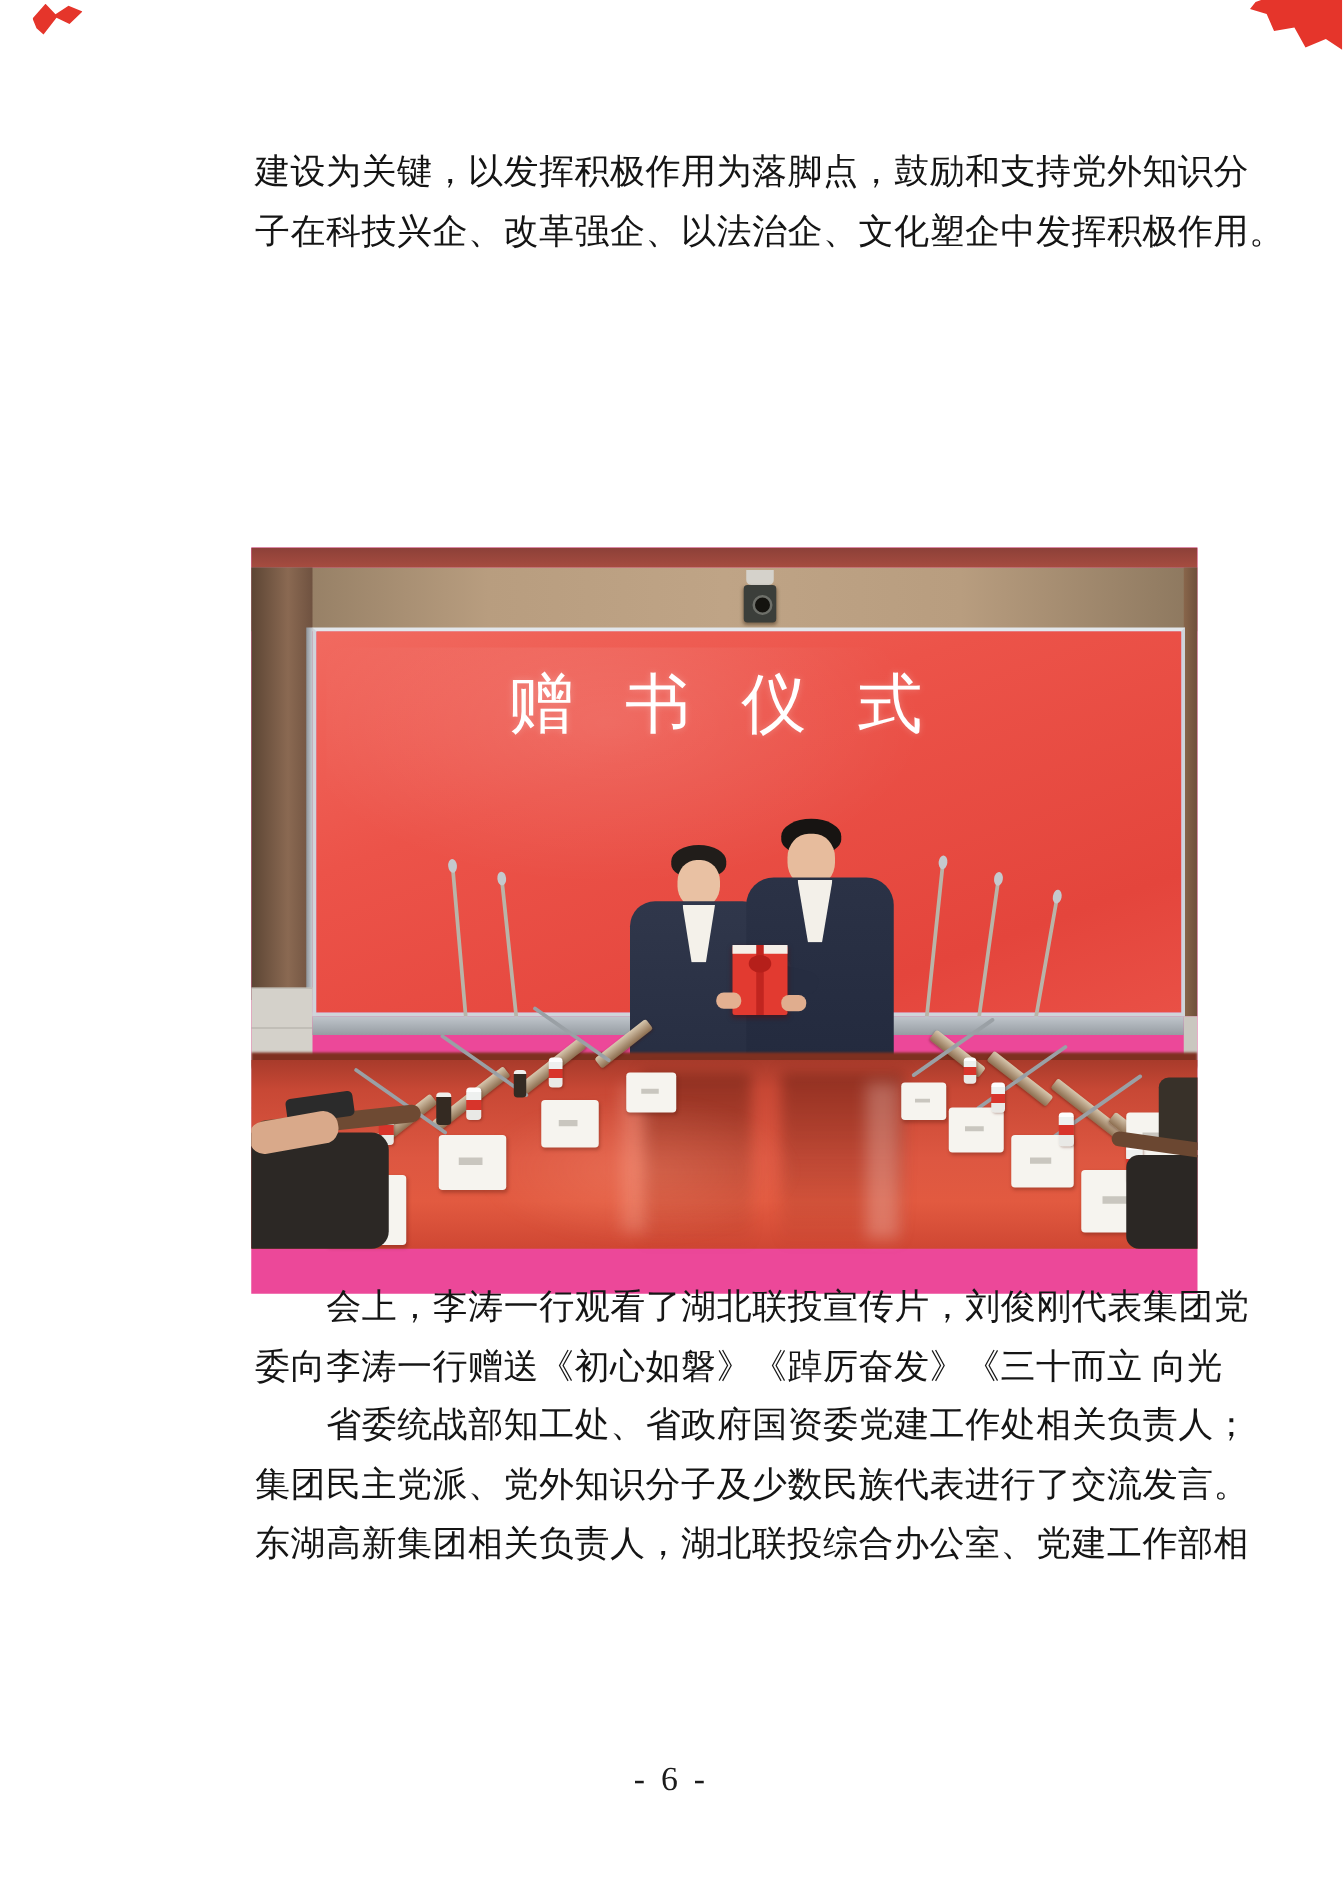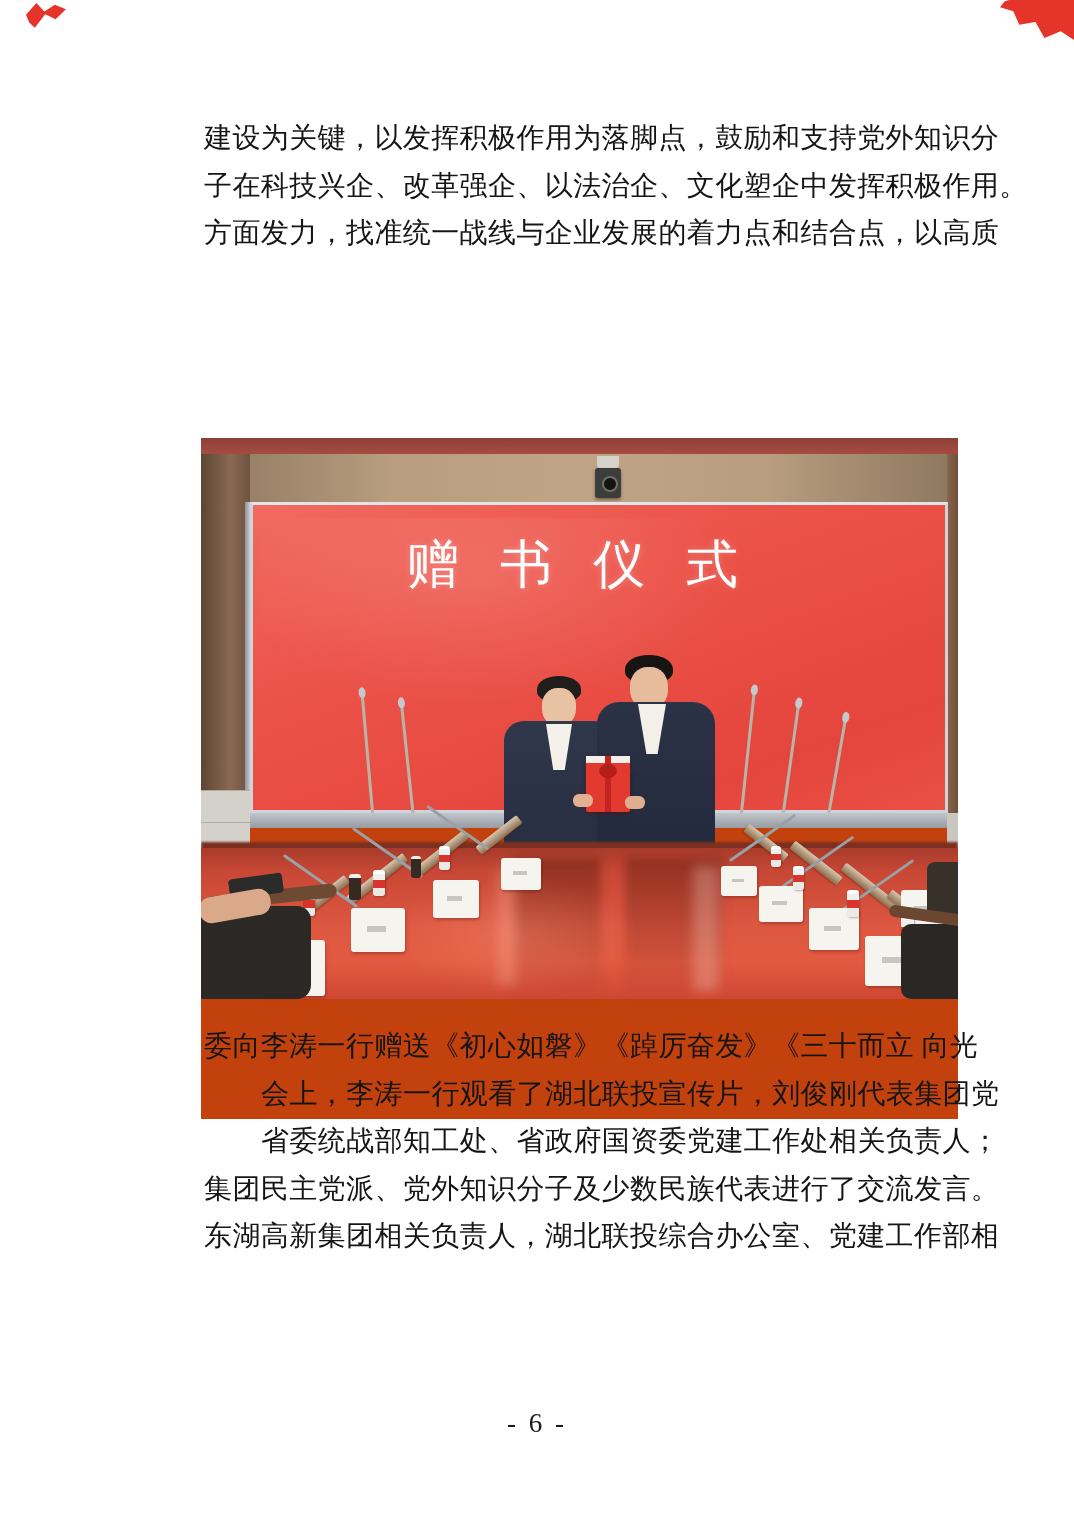--- a/index.html
+++ b/index.html
@@ -18,21 +18,21 @@
   .para{position:absolute;left:160px;width:792px;font-size:28px;font-weight:400;margin-left:44px;}
   .para .line{height:47.5px;line-height:47.5px;white-space:nowrap;letter-spacing:.4px;}
   .para .indent{padding-left:57px;}
   .p1{top:114px;}
   .p23{top:1022px;}
 
   .page-number{position:absolute;left:0;right:0;top:1408px;text-align:center;
     font-size:27px;letter-spacing:3px;color:#1b1b1b;}
 
   
-  .photo{position:absolute;left:161px;top:422px;width:757px;height:681px;overflow:hidden;background:#c2410c;}
+  .photo{position:absolute;left:161px;top:422px;width:757px;height:597px;overflow:hidden;background:#ec4899;}
   .photo *{position:absolute;}
   .ceiling{left:0;top:0;width:757px;height:16px;background:linear-gradient(180deg,#8c4038,#a64c40);}
   .wall-tan{left:0;top:16px;width:757px;height:51px;
     background:linear-gradient(90deg,#8c775e 0%,#b89d7f 25%,#bfa486 50%,#b89d7f 75%,#8c775e 100%);}
   .cam-mount{left:396px;top:18px;width:22px;height:12px;background:#d5d2cb;border-radius:0 0 4px 4px;}
   .cam-body{left:394px;top:30px;width:26px;height:30px;background:#3b3e3a;border-radius:3px;box-shadow:0 2px 3px rgba(60,40,20,.5);}
   .cam-lens{left:401px;top:38px;width:12px;height:12px;background:#14130f;border:2px solid #6d6f69;border-radius:50%;}
 
   .wood-left{left:0;top:16px;width:49px;height:346px;background:linear-gradient(90deg,#5c4534 0%,#8a6952 60%,#6f5240 100%);}
   .trim-left{left:44px;top:64px;width:5px;height:311px;background:linear-gradient(90deg,#8e949a,#c6ccd2);}
@@ -103,21 +103,20 @@
 <body>
 
 <div class="page">
 
   <div class="corner-mark tl"></div>
   <div class="corner-mark tr"></div>
 
   <div class="para p1">
     <div class="line">建设为关键，以发挥积极作用为落脚点，鼓励和支持党外知识分</div>
     <div class="line">子在科技兴企、改革强企、以法治企、文化塑企中发挥积极作用。</div>
-    <div class="line">方面发力，找准统一战线与企业发展的着力点和结合点，以高质</div>
   </div>
 
   <figure class="photo">
     <div class="ceiling"></div>
     <div class="wall-tan"></div>
     <div class="cam-mount"></div>
     <div class="cam-body"></div>
     <div class="cam-lens"></div>
 
     <div class="wood-left"></div>
@@ -203,22 +202,22 @@
     <div class="chairL"></div>
     <div class="armL"></div>
     <div class="photogObj"></div>
     <div class="photogHand"></div>
     <div class="chairR2"></div>
     <div class="chairR1"></div>
     <div class="armR"></div>
   </figure>
 
   <div class="para p23">
+    <div class="line indent">会上，李涛一行观看了湖北联投宣传片，刘俊刚代表集团党</div>
     <div class="line">委向李涛一行赠送《初心如磐》《踔厉奋发》《三十而立 向光</div>
-    <div class="line indent">会上，李涛一行观看了湖北联投宣传片，刘俊刚代表集团党</div>
     <div class="line indent">省委统战部知工处、省政府国资委党建工作处相关负责人；</div>
     <div class="line">集团民主党派、党外知识分子及少数民族代表进行了交流发言。</div>
     <div class="line">东湖高新集团相关负责人，湖北联投综合办公室、党建工作部相</div>
   </div>
 
   <div class="page-number">- 6 -</div>
 
 </div>
 
 </body></html>

